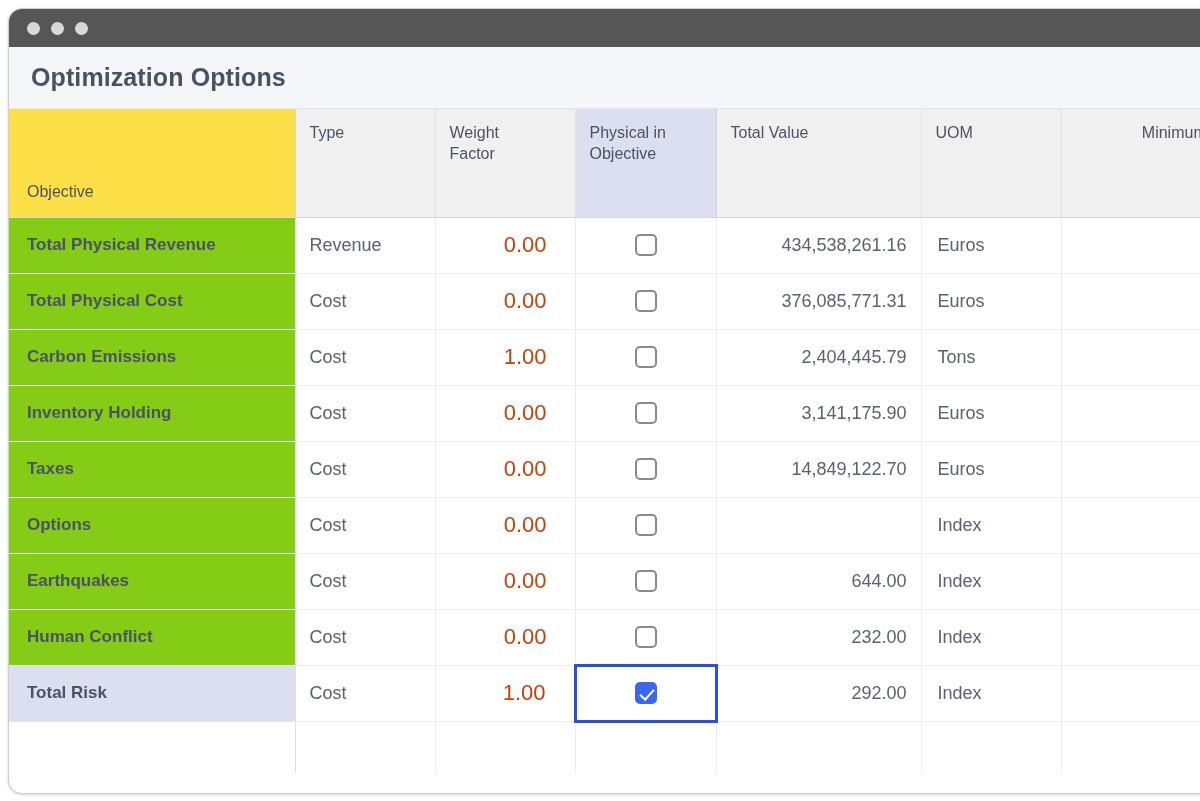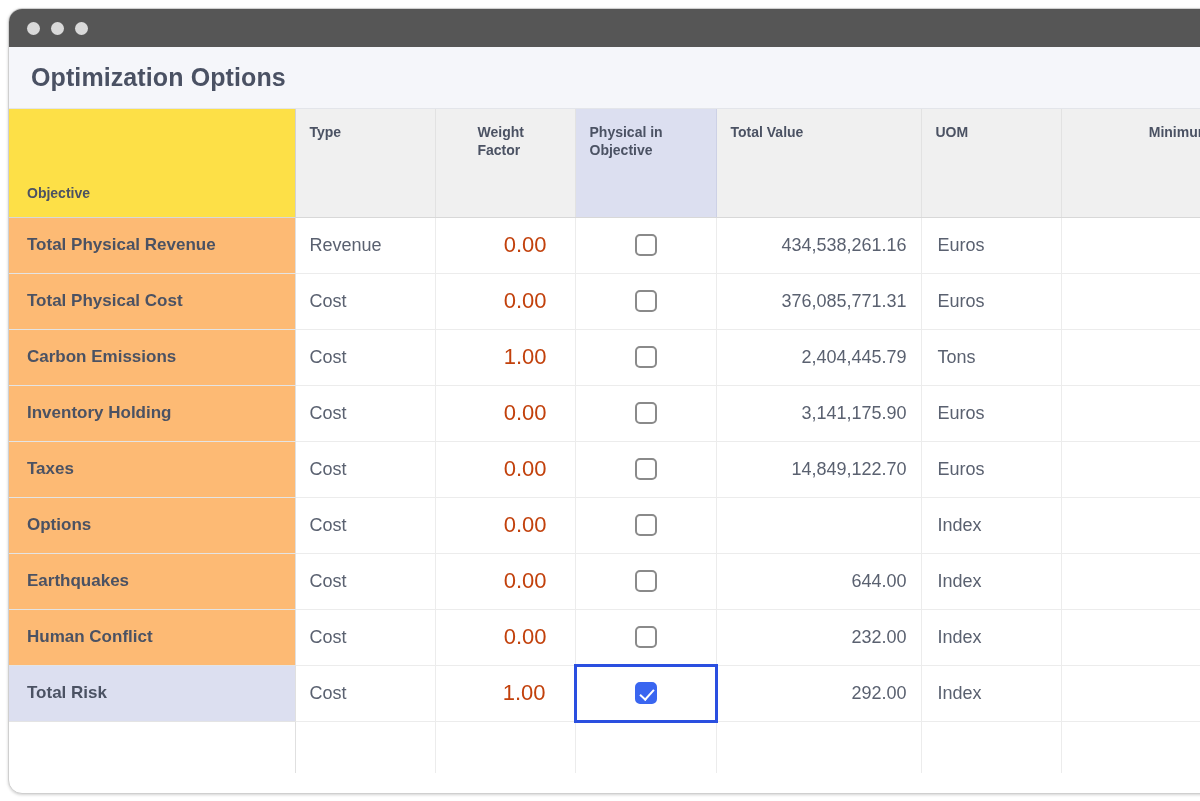--- a/index.html
+++ b/index.html
@@ -82,22 +82,22 @@
 
   
   thead td, thead th { padding: 0; }
   .hdr-cell {
     background: #f0f0f0;
     border-right: 1px solid #e2e2e2;
     border-bottom: 1px solid #d8d8d8;
     height: 108px;
     vertical-align: top;
     padding: 14px 14px 0 14px;
-    font-weight: bold;
-    font-size: 14px;
+    font-weight: normal;
+    font-size: 16px;
     color: #4b5263;
     line-height: 1.3;
     white-space: nowrap;
   }
   .hdr-cell.corner {
     background: #fde047;
     vertical-align: bottom;
     padding: 0 0 14px 18px;
     border-right: 1px solid #d2d2d2;
   }
@@ -113,21 +113,21 @@
     height: 56px;
     border-bottom: 1px solid #ececec;
     border-right: 1px solid #ececec;
     color: #555c6b;
     padding: 0 14px;
     vertical-align: middle;
     white-space: nowrap;
     overflow: hidden;
   }
   td.obj-cell {
-    background: #fdba74;
+    background: #84cc16;
     font-weight: bold;
     font-size: 17px;
     color: #4b5263;
     padding-left: 18px;
     border-right: 1px solid #e0e0e0;
     border-bottom: 1px solid #e4e4e4;
   }
   tr.row-selected td.obj-cell { background: #dcdff0; }
 
   td.type-cell { font-size: 18px; color: #5a6170; }
@@ -208,21 +208,21 @@
           <col class="c-wf">
         <col class="c-inc">
           <col class="c-tv">
           <col class="c-uom">
           <col class="c-min">
       </colgroup>
       <thead>
         <tr>
           <td class="hdr-cell corner">Objective</td>
           <td class="hdr-cell">Type</td>
-          <td class="hdr-cell"><span style="display:inline-block;max-width:86px;white-space:normal;margin-left:28px;">Weight Factor</span></td>
+          <td class="hdr-cell"><span style="display:inline-block;max-width:86px;white-space:normal;">Weight Factor</span></td>
           <td class="hdr-cell selected-col"><span style="display:inline-block;max-width:96px;white-space:normal;">Physical in Objective</span></td>
           <td class="hdr-cell numhdr">Total Value</td>
           <td class="hdr-cell">UOM</td>
           <td class="hdr-cell min-hdr">Minimum Req</td>
         </tr>
       </thead>
       <tbody id="grid-body">
           <tr>
             <td class="obj-cell">Total Physical Revenue</td>
             <td class="type-cell">Revenue</td>

